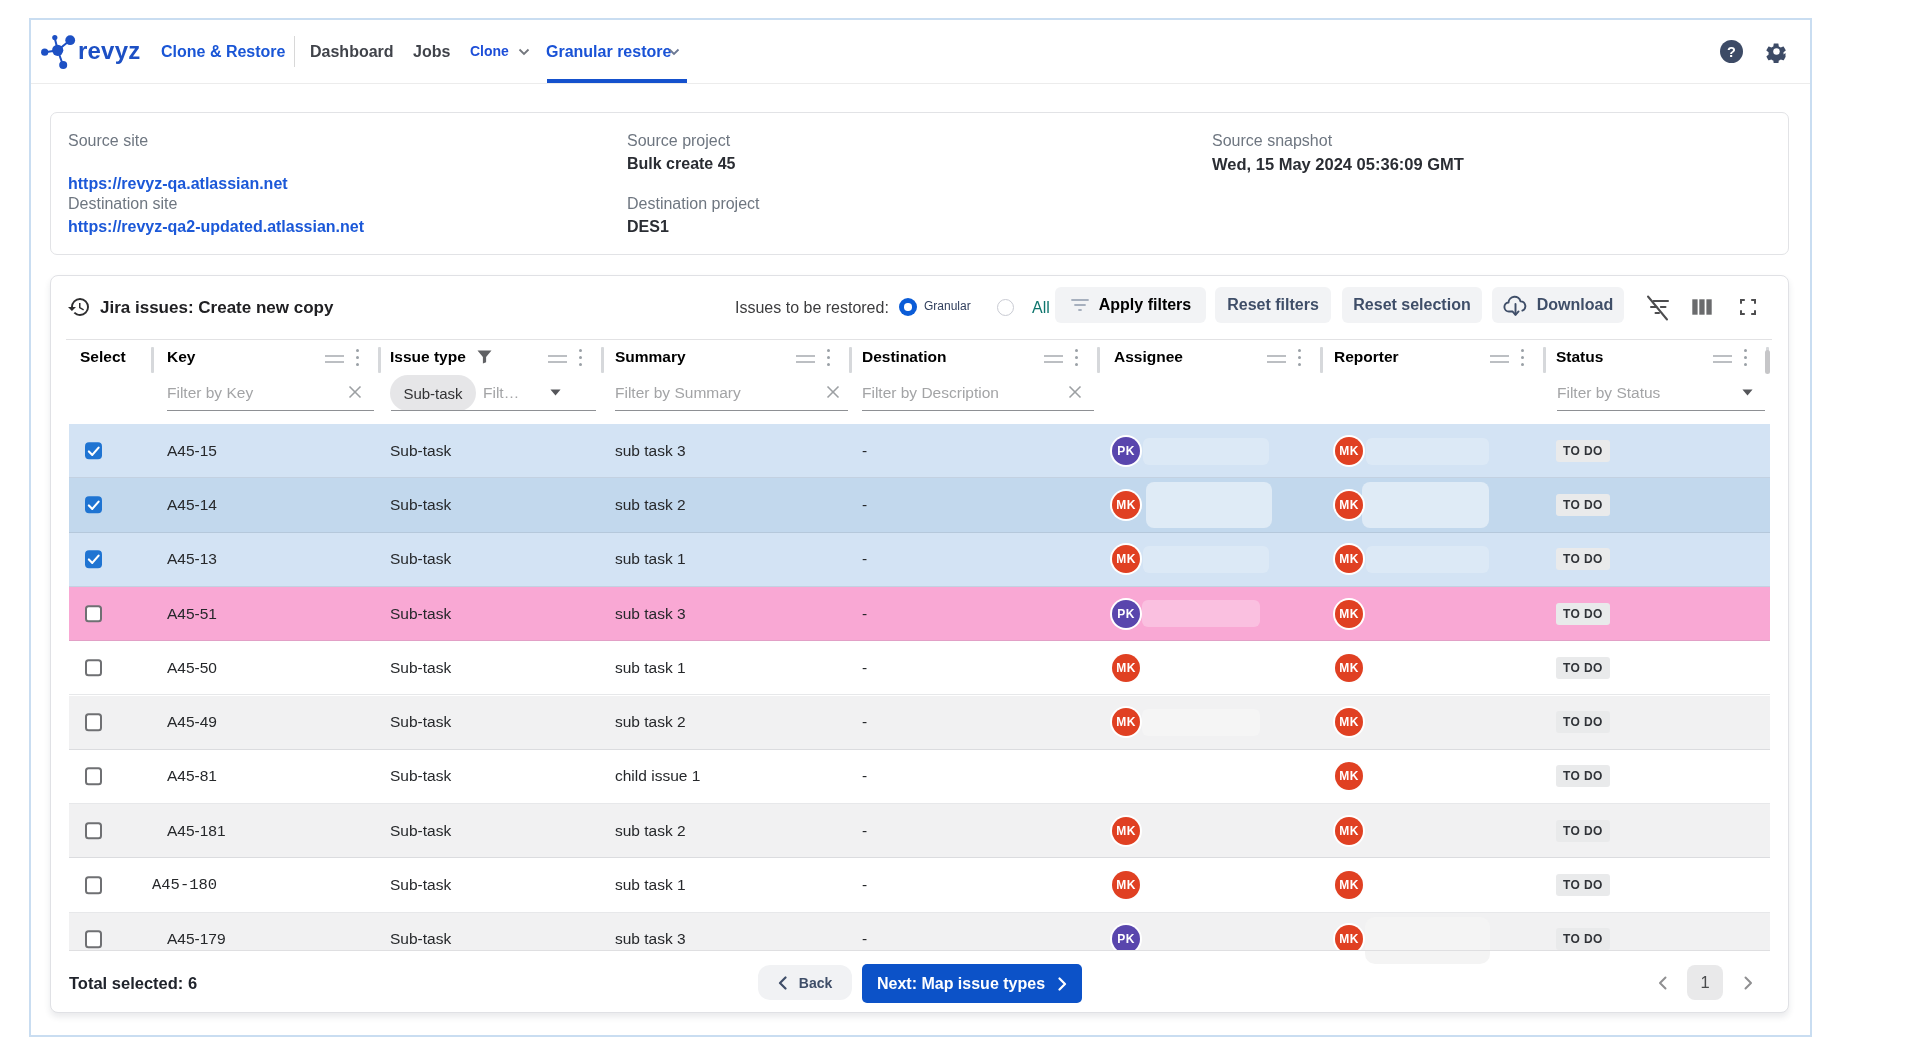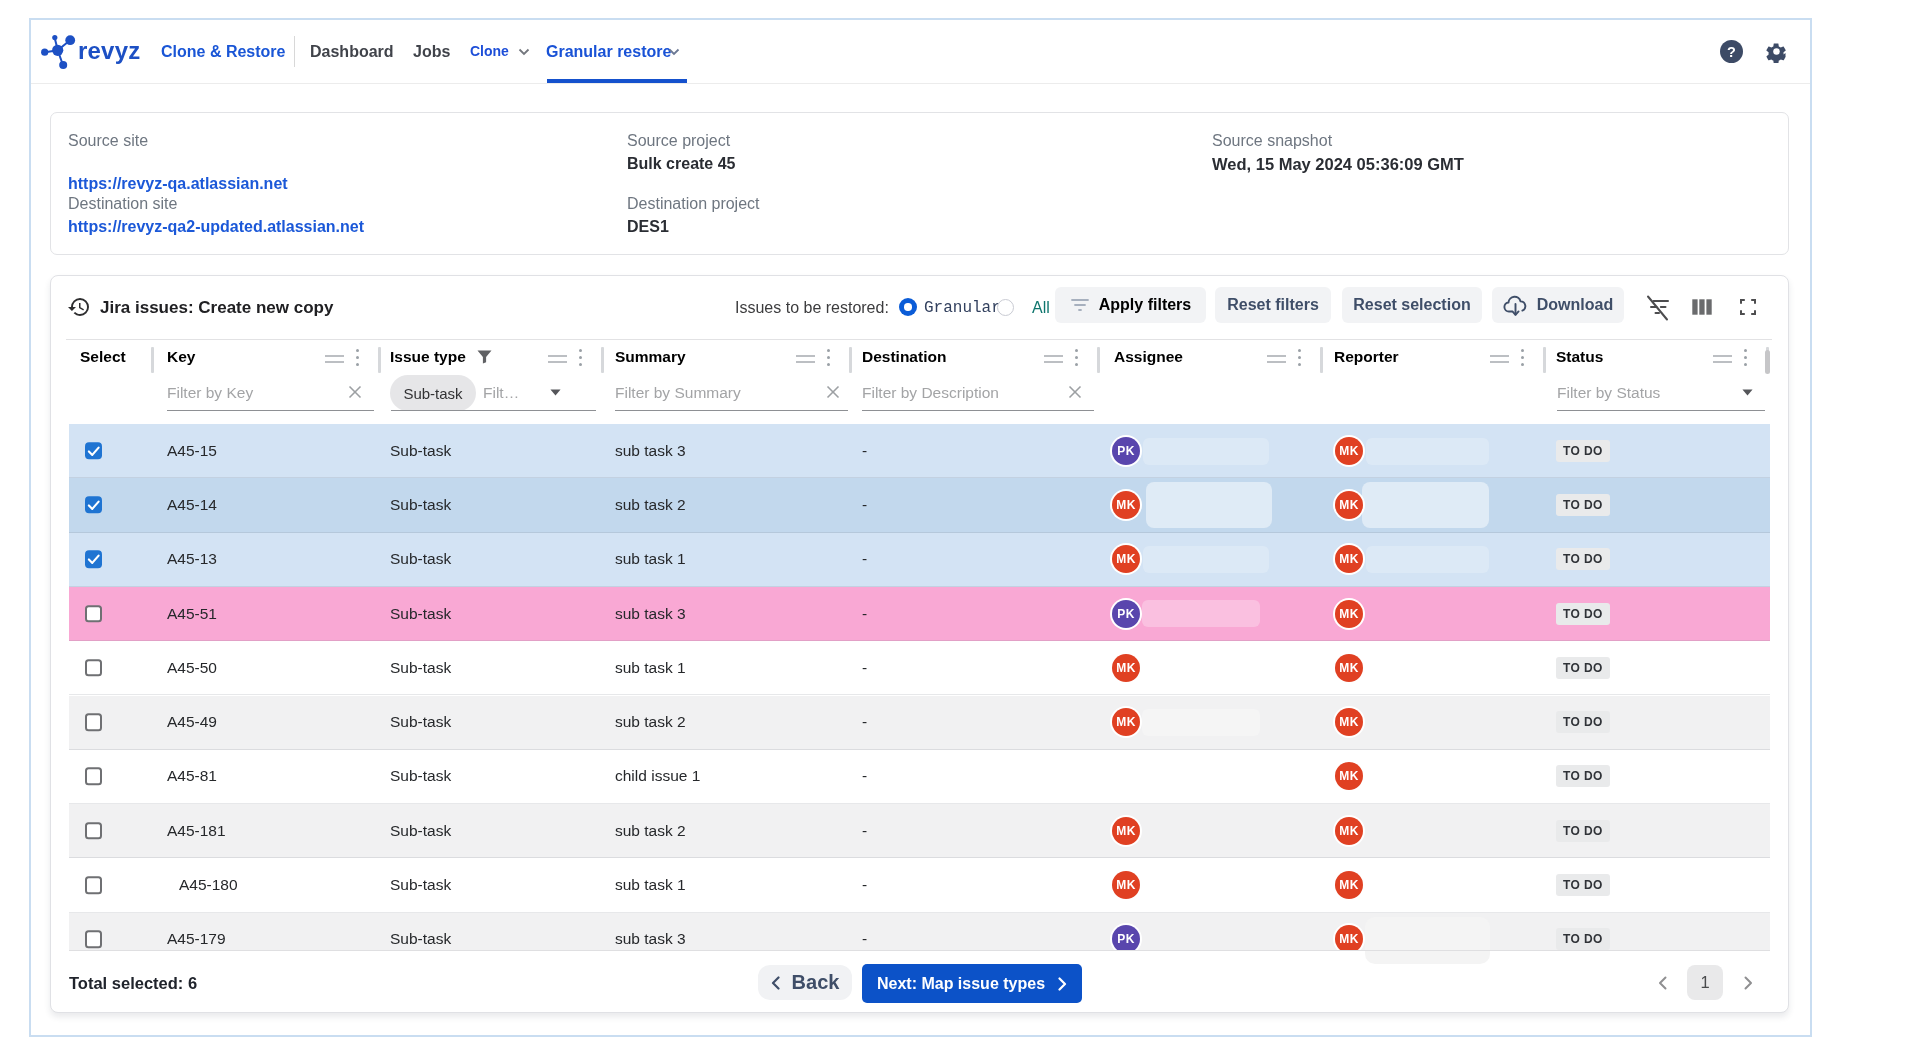--- a/index.html
+++ b/index.html
@@ -88,21 +88,21 @@
 
 <div class="abs" style="left:50px; top:275px; width:1739px; height:738px; border:1px solid #e0e1e5; border-radius:8px; background:#fff; box-shadow:0 4px 6px rgba(40,50,70,0.10);"></div>
 <div id="toolbar">
   <svg class="abs" style="left:67px; top:295px;" width="24" height="24" viewBox="0 0 24 24">
     <path fill="#2e2e30" d="M13 3a9 9 0 0 0-9 9H1l3.89 3.89.07.14L9 12H6c0-3.87 3.13-7 7-7s7 3.13 7 7-3.13 7-7 7c-1.93 0-3.68-.79-4.94-2.06l-1.42 1.42A8.954 8.954 0 0 0 13 21a9 9 0 0 0 0-18zm-1 5v5l4.28 2.54.72-1.21-3.5-2.08V8H12z"></path>
   </svg>
   <div class="abs b" style="left:100px; top:298px; font-size:17px; color:#202023;">Jira issues: Create new copy</div>
   <div class="abs" style="left:735px; top:299px; font-size:16px; color:#3c3c3e;">Issues to be restored:</div>
   <div class="abs" style="left:899px; top:298px; width:18px; height:18px; border-radius:50%; background:#0b5cd7;"></div>
   <div class="abs" style="left:904.3px; top:303.3px; width:7.5px; height:7.5px; border-radius:50%; background:#fff;"></div>
-  <div class="abs" style="left:924px; top:299px; font-size:16px; color:#32405e;font-family:Liberation Mono, monospace;">Granular</div>
+  <div class="abs" style="left:924px; top:299px; font-size:12px; color:#32405e;">Granular</div>
   <div class="abs" style="left:997px; top:299px; width:17px; height:17px; border-radius:50%; background:#fff; border:1.5px solid #c9cbd3;"></div>
   <div class="abs" style="left:1032px; top:299px; font-size:16px; color:#0f766e;text-align:right;">All</div>
   <div class="btn2" style="left:1055px; width:151px; color:#000000;">
     <svg width="20" height="18" viewBox="0 0 20 18" style="margin-right:9px;">
         <g stroke="#a7b0be" stroke-width="1.8" stroke-linecap="round">
           <line x1="2" y1="4" x2="18" y2="4"></line>
           <line x1="5" y1="9" x2="15" y2="9"></line>
           <line x1="9" y1="14" x2="11" y2="14"></line>
         </g>
       </svg>
@@ -359,21 +359,21 @@
 <div class="cell" style="left:98px;">A45-181</div>
 <div class="cell" style="left:321px;">Sub-task</div>
 <div class="cell" style="left:546px;">sub task 2</div>
 <div class="cell" style="left:793px;">-</div>
 <div class="av" style="left:1043px; background:#e04022;">MK</div>
 <div class="av" style="left:1266px; background:#e04022;">MK</div>
 <div class="todo">TO DO</div>
 </div>
 <div class="row rowline" style="top:434.4px; background:#ffffff;">
 <div class="cb off"></div>
-<div class="cell" style="left:110px;">A45-180</div>
+<div class="cell" style="left:83px;font-family:Liberation Mono, monospace;">A45-180</div>
 <div class="cell" style="left:321px;">Sub-task</div>
 <div class="cell" style="left:546px;">sub task 1</div>
 <div class="cell" style="left:793px;">-</div>
 <div class="av" style="left:1043px; background:#e04022;">MK</div>
 <div class="av" style="left:1266px; background:#e04022;">MK</div>
 <div class="todo">TO DO</div>
 </div>
 <div class="row rowline" style="top:488.7px; background:#f1f1f2;">
 <div class="cb off"></div>
 <div class="cell" style="left:98px;">A45-179</div>
@@ -383,21 +383,21 @@
 <div class="av" style="left:1043px; background:#5946ad;">PK</div>
 <div class="av" style="left:1266px; background:#e04022;">MK</div>
 <div class="todo">TO DO</div>
 </div>
 </div>
 <div class="abs" style="left:1365px; top:917px; width:125px; height:47px; background:#f4f4f4; border-radius:10px;"></div>
 </div>
 <div id="tfoot">
   <div class="abs" style="left:69px; top:949.5px; width:1701px; height:1px; background:#dfdfe1;"></div>
   <div class="abs b" style="left:69px; top:974px; font-size:16.5px; color:#20242c;">Total selected: 6</div>
-  <div class="abs" style="left:758px; top:965px; width:94px; height:35px; background:#f1f2f4; border-radius:12px; display:flex; align-items:center; justify-content:center; font-size:20px; font-weight:bold; color:#3f4e68;">
+  <div class="abs" style="left:758px; top:965px; width:94px; height:35px; background:#f1f2f4; border-radius:12px; display:flex; align-items:center; justify-content:center; font-size:14px; font-weight:bold; color:#3f4e68;">
     <svg width="9" height="14" viewBox="0 0 9 14" style="margin-right:12px;">
         <path d="M7.5 1.5 L2 7 L7.5 12.5" stroke="#3f4e68" stroke-width="2.2" fill="none" stroke-linecap="round" stroke-linejoin="round"></path>
       </svg>
     Back
   </div>
   <div class="abs" style="left:862px; top:964px; width:220px; height:39px; background:#0c52c8; border-radius:5px; display:flex; align-items:center; justify-content:center; font-size:16px; font-weight:bold; color:#fff;">
     Next: Map issue types
     <svg width="9" height="14" viewBox="0 0 9 14" style="margin-left:13px;">
         <path d="M1.5 1.5 L7 7 L1.5 12.5" stroke="#fff" stroke-width="2.2" fill="none" stroke-linecap="round" stroke-linejoin="round"></path>
       </svg>

